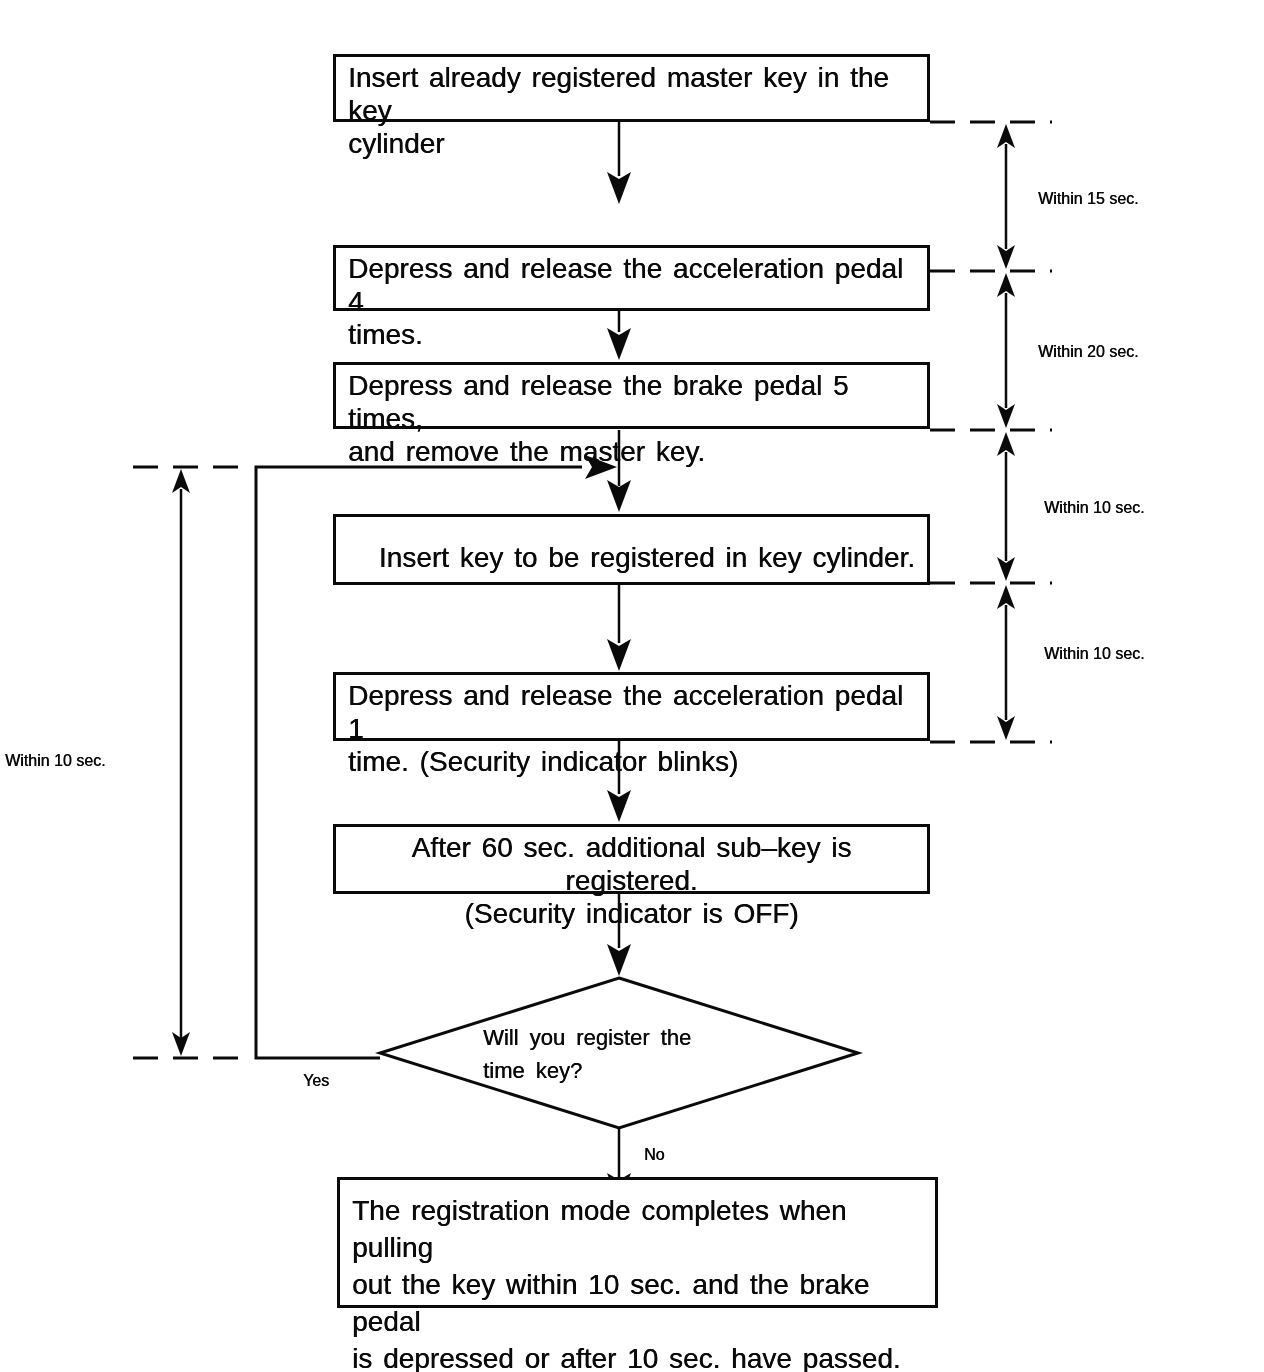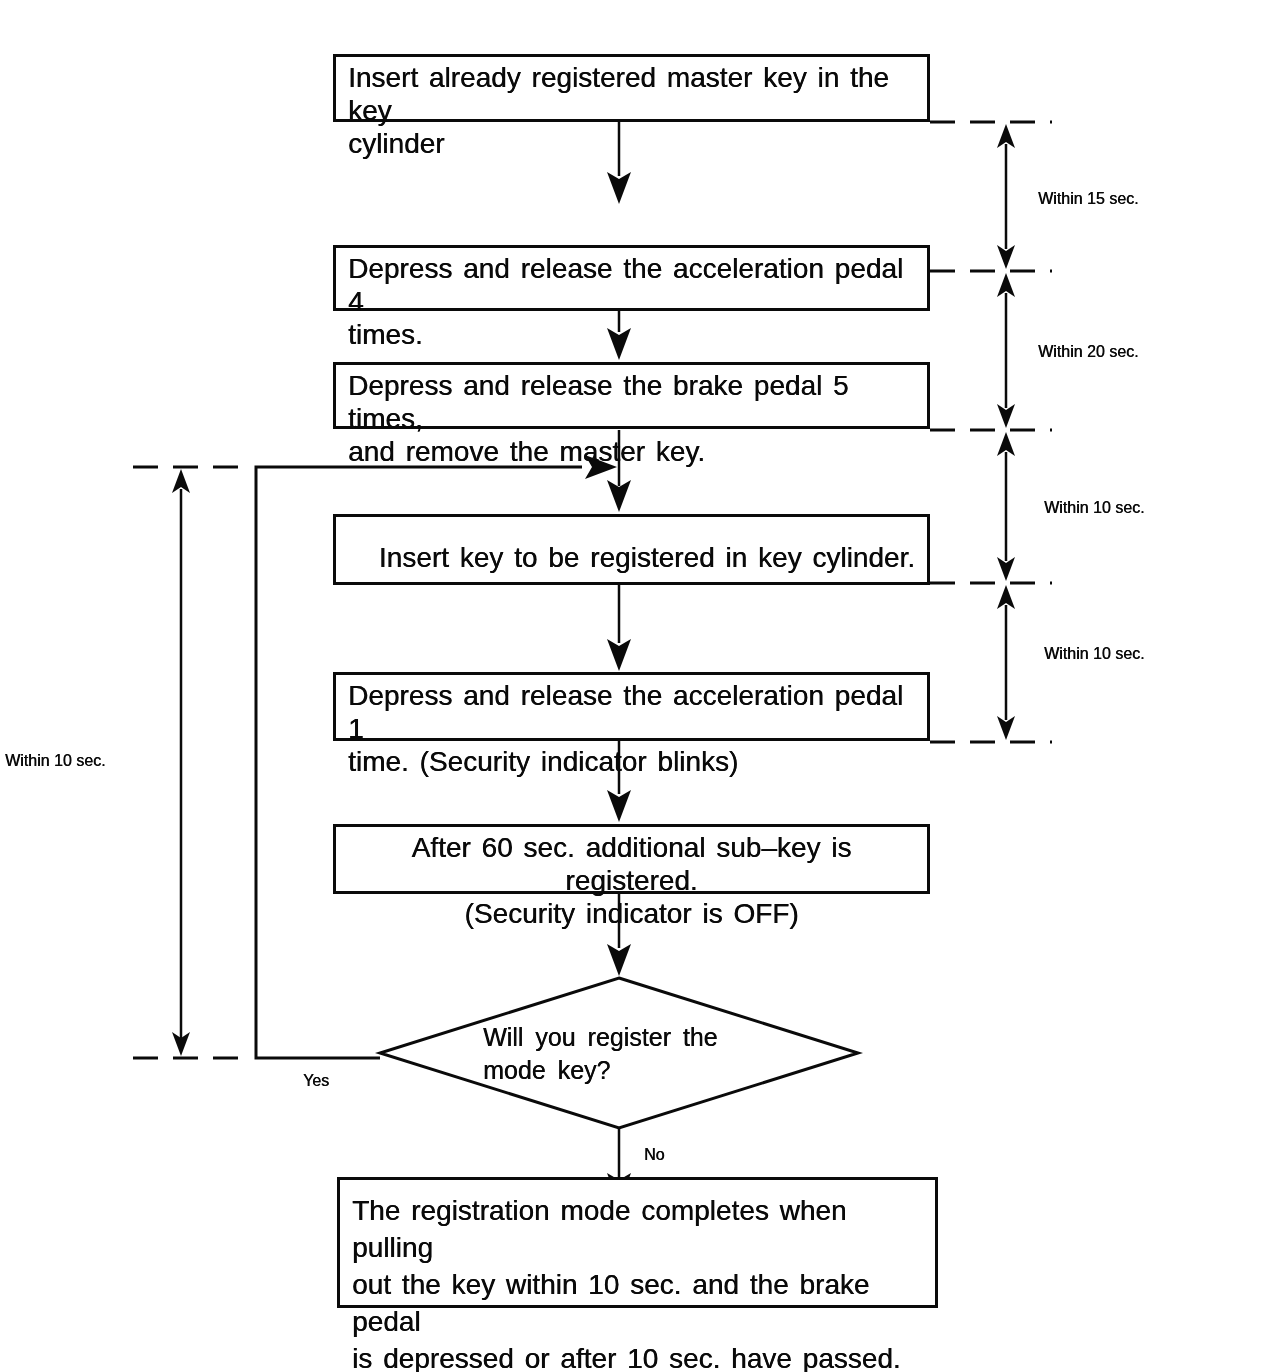--- a/index.html
+++ b/index.html
@@ -30,21 +30,21 @@
   }
   #b1 { left: 333px; top: 54px;  width: 597px; height: 68px; }
   #b2 { left: 333px; top: 205px; width: 597px; height: 66px; margin-top: 40px; }
   #b3 { left: 333px; top: 362px; width: 597px; height: 67px; }
   #b4 { left: 333px; top: 514px; width: 597px; height: 71px; padding-top: 24px; text-align: right; }
   #b5 { left: 333px; top: 672px; width: 597px; height: 69px; }
   #b6 { left: 333px; top: 824px; width: 597px; height: 70px; text-align: center; }
   #b7 { left: 337px; top: 1177px; width: 601px; height: 131px; line-height: 37px; padding-top: 12px; }
   .decision-text {
     position: absolute; left: 483px; top: 1021px;
-    font-size: 25px; line-height: 33px; word-spacing: 5px;
+    font-size: 22px; line-height: 33px; word-spacing: 5px;
     text-shadow: 0.4px 0 0 currentColor;
   }
   .lbl {
     position: absolute;
     font-size: 16px; line-height: 30px;
     white-space: nowrap;
     text-shadow: 0.4px 0 0 currentColor;
   }
   #lbl-yes   { left: 303px;  top: 1026px; margin-top: 40px; }
   #lbl-no    { left: 644px;  top: 1140px; }
@@ -148,21 +148,21 @@
   </div>
 
   <div class="box" id="b7">
     <div class="ln">The registration mode completes when pulling</div>
     <div class="ln">out the key within 10 sec. and the brake pedal</div>
     <div class="ln">is depressed or after 10 sec. have passed.</div>
   </div>
 
   <div class="decision-text">
     <div class="ln">Will you register the</div>
-    <div class="ln">mode key?</div>
+    <div class="ln">time key?</div>
   </div>
 
   <div class="lbl" id="lbl-yes">Yes</div>
   <div class="lbl" id="lbl-no">No</div>
 
   <div class="lbl" id="lbl-r0">Within 15 sec.</div>
   <div class="lbl" id="lbl-r1">Within 20 sec.</div>
   <div class="lbl" id="lbl-r2">Within 10 sec.</div>
   <div class="lbl" id="lbl-r3">Within 10 sec.</div>
   <div class="lbl" id="lbl-left">Within 10 sec.</div>

